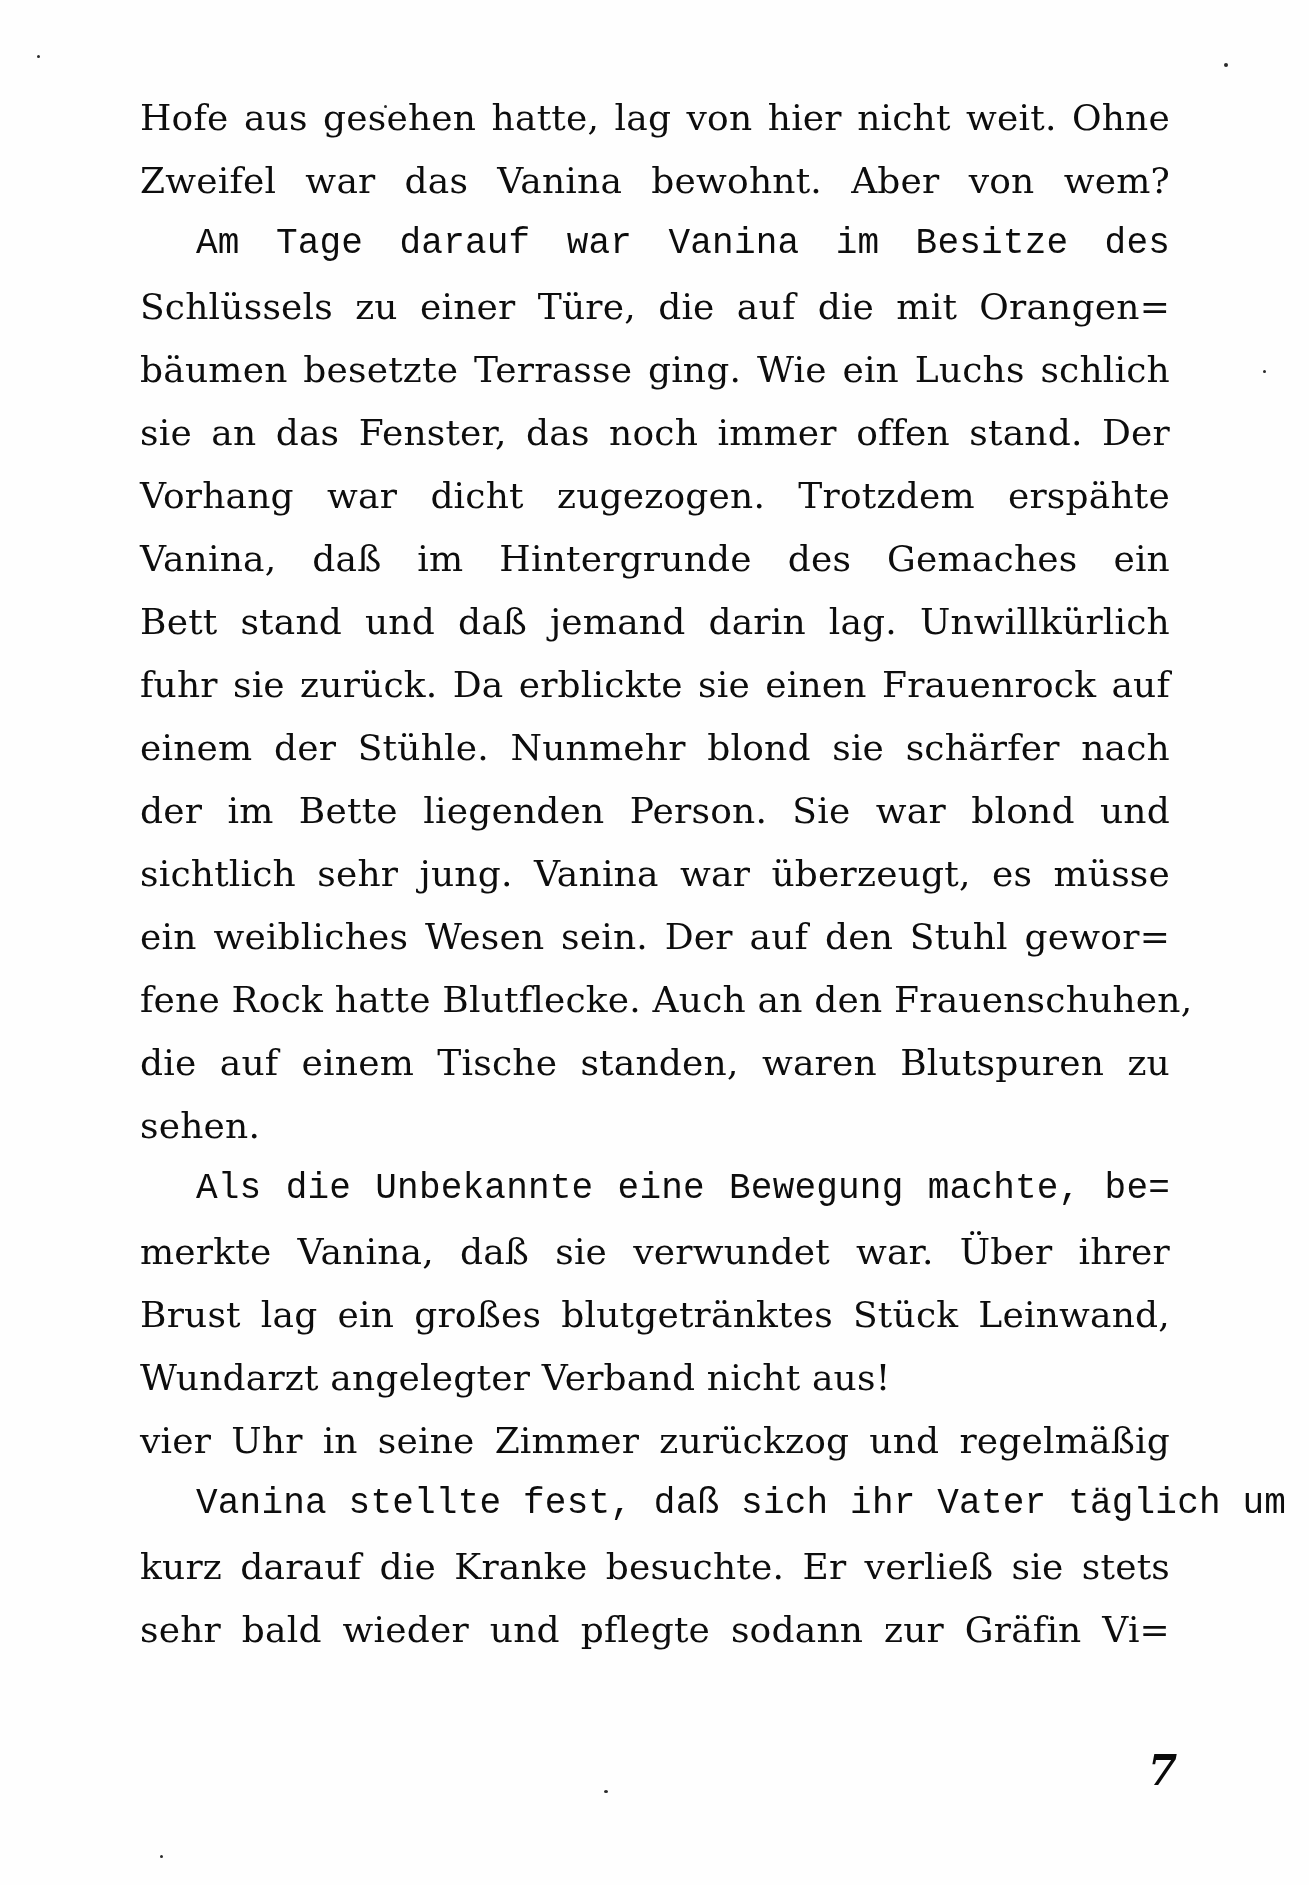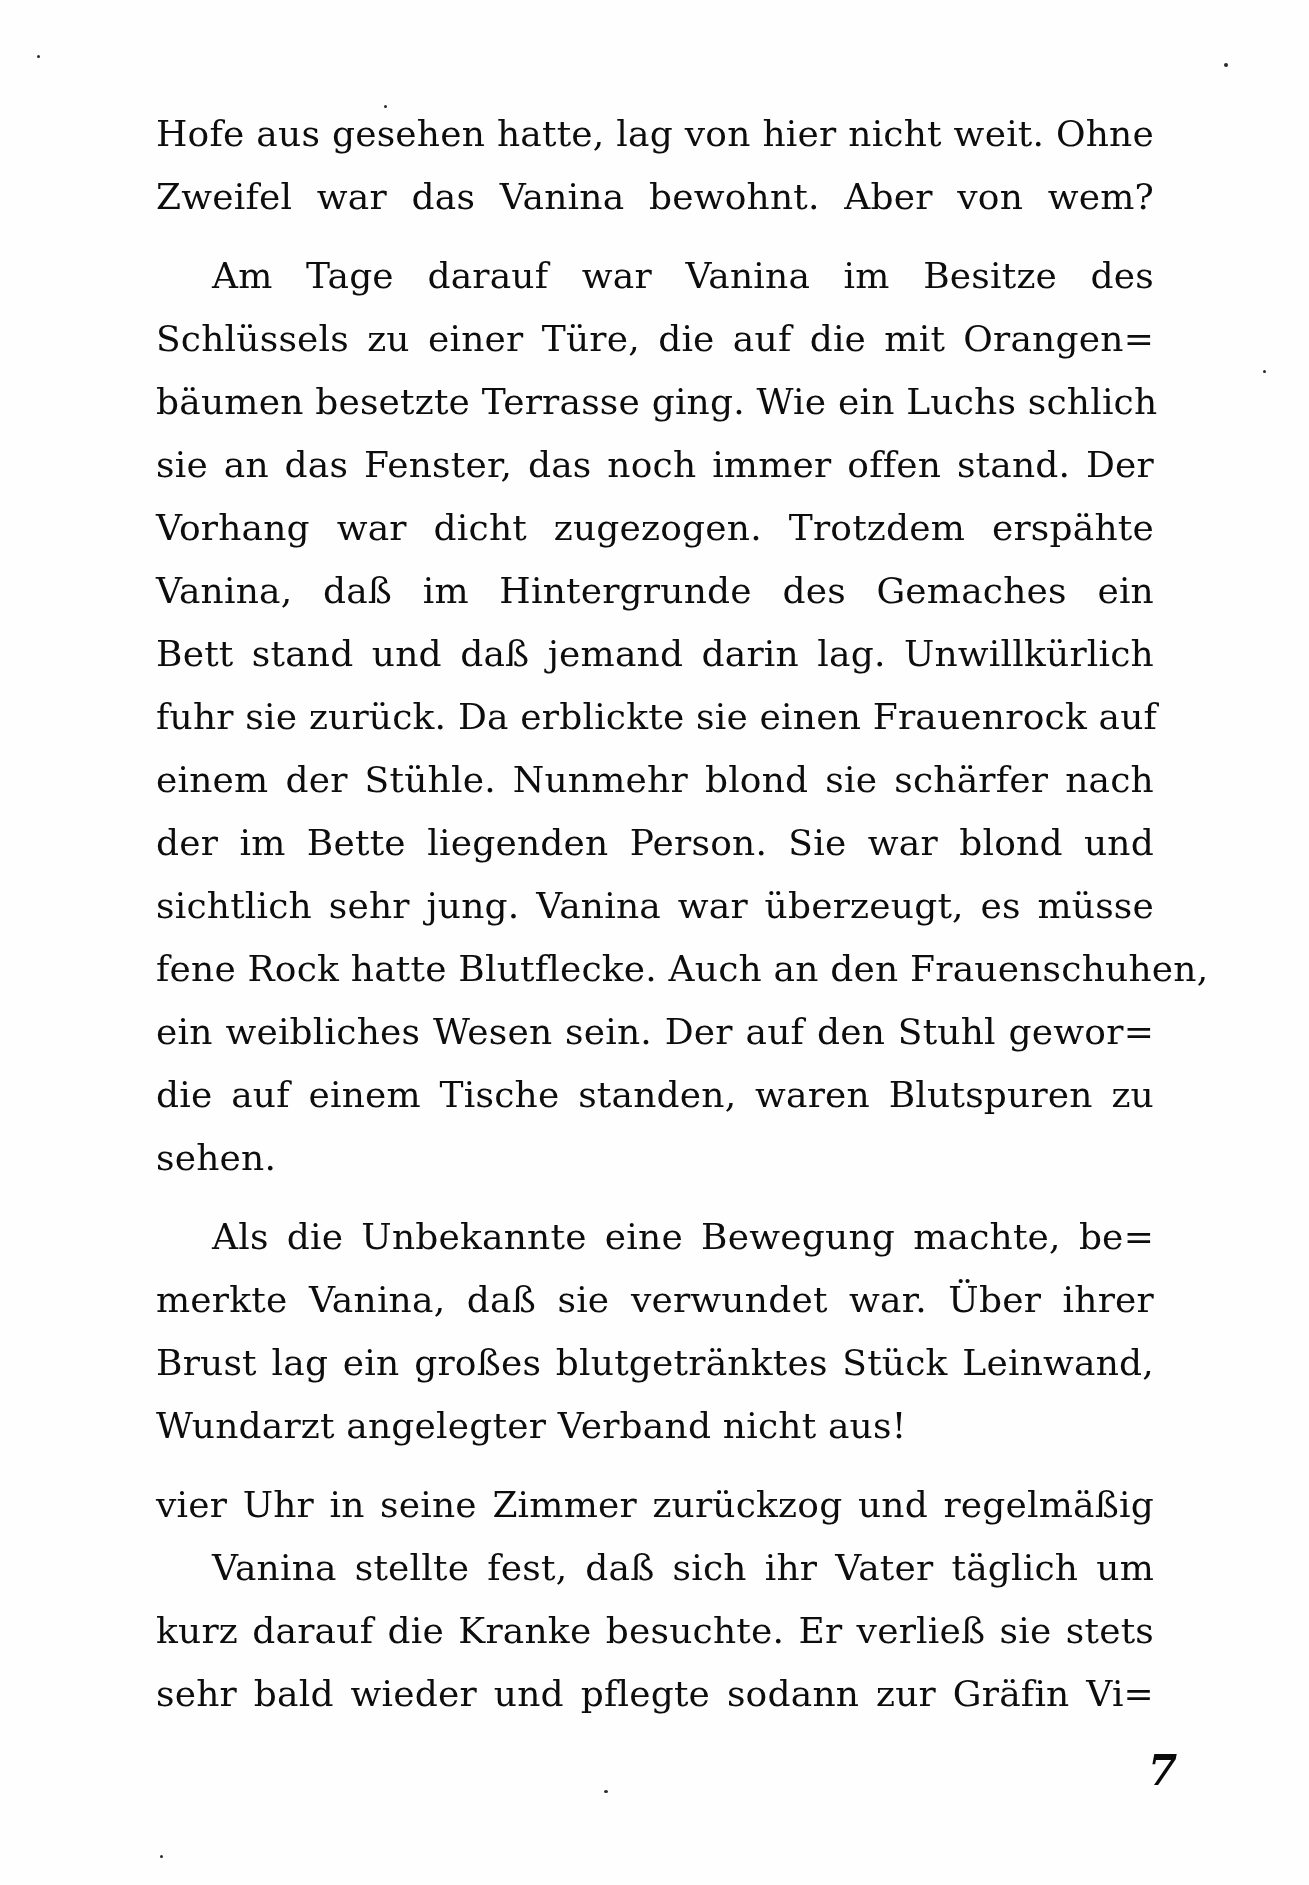--- a/index.html
+++ b/index.html
@@ -16,35 +16,36 @@
     overflow: hidden;
     font-family: "DejaVu Serif", serif;
   }
   .textblock {
     position: absolute;
     left: 140px;
     top: 86px;
     width: 1030px;
   }
   .paragraph {
-    margin: 16px;
+    margin: 0;
     padding: 0;
   }
   .line {
     font-size: 36px;
     line-height: 63px;
     height: 63px;
     white-space: nowrap;
     text-align: justify;
     text-align-last: justify;
     letter-spacing: 0.2px;
     font-weight: 500;
   }
   .line.indent {
     padding-left: 56px;
+    font-family: Liberation Mono, monospace;
   }
   .line.noj {
     text-align-last: left;
   }
   .pagenum {
     position: absolute;
     left: 1148px;
     top: 1746px;
     font-size: 42px;
     font-weight: bold;
@@ -74,22 +75,22 @@
       <div class="line">Schlüssels zu einer Türe, die auf die mit Orangen=</div>
       <div class="line">bäumen besetzte Terrasse ging. Wie ein Luchs schlich</div>
       <div class="line">sie an das Fenster, das noch immer offen stand. Der</div>
       <div class="line">Vorhang war dicht zugezogen. Trotzdem erspähte</div>
       <div class="line">Vanina, daß im Hintergrunde des Gemaches ein</div>
       <div class="line">Bett stand und daß jemand darin lag. Unwillkürlich</div>
       <div class="line">fuhr sie zurück. Da erblickte sie einen Frauenrock auf</div>
       <div class="line">einem der Stühle. Nunmehr blond sie schärfer nach</div>
       <div class="line">der im Bette liegenden Person. Sie war blond und</div>
       <div class="line">sichtlich sehr jung. Vanina war überzeugt, es müsse</div>
+      <div class="line">ein weibliches Wesen sein. Der auf den Stuhl gewor=</div>
       <div class="line">fene Rock hatte Blutflecke. Auch an den Frauenschuhen,</div>
-      <div class="line">ein weibliches Wesen sein. Der auf den Stuhl gewor=</div>
       <div class="line">die auf einem Tische standen, waren Blutspuren zu</div>
       <div class="line noj">sehen.</div>
     </div>
 
     <div class="paragraph">
       <div class="line indent">Als die Unbekannte eine Bewegung machte, be=</div>
       <div class="line">merkte Vanina, daß sie verwundet war. Über ihrer</div>
       <div class="line">Brust lag ein großes blutgetränktes Stück Leinwand,</div>
       <div class="line noj">Wundarzt angelegter Verband nicht aus!</div>
     </div>

